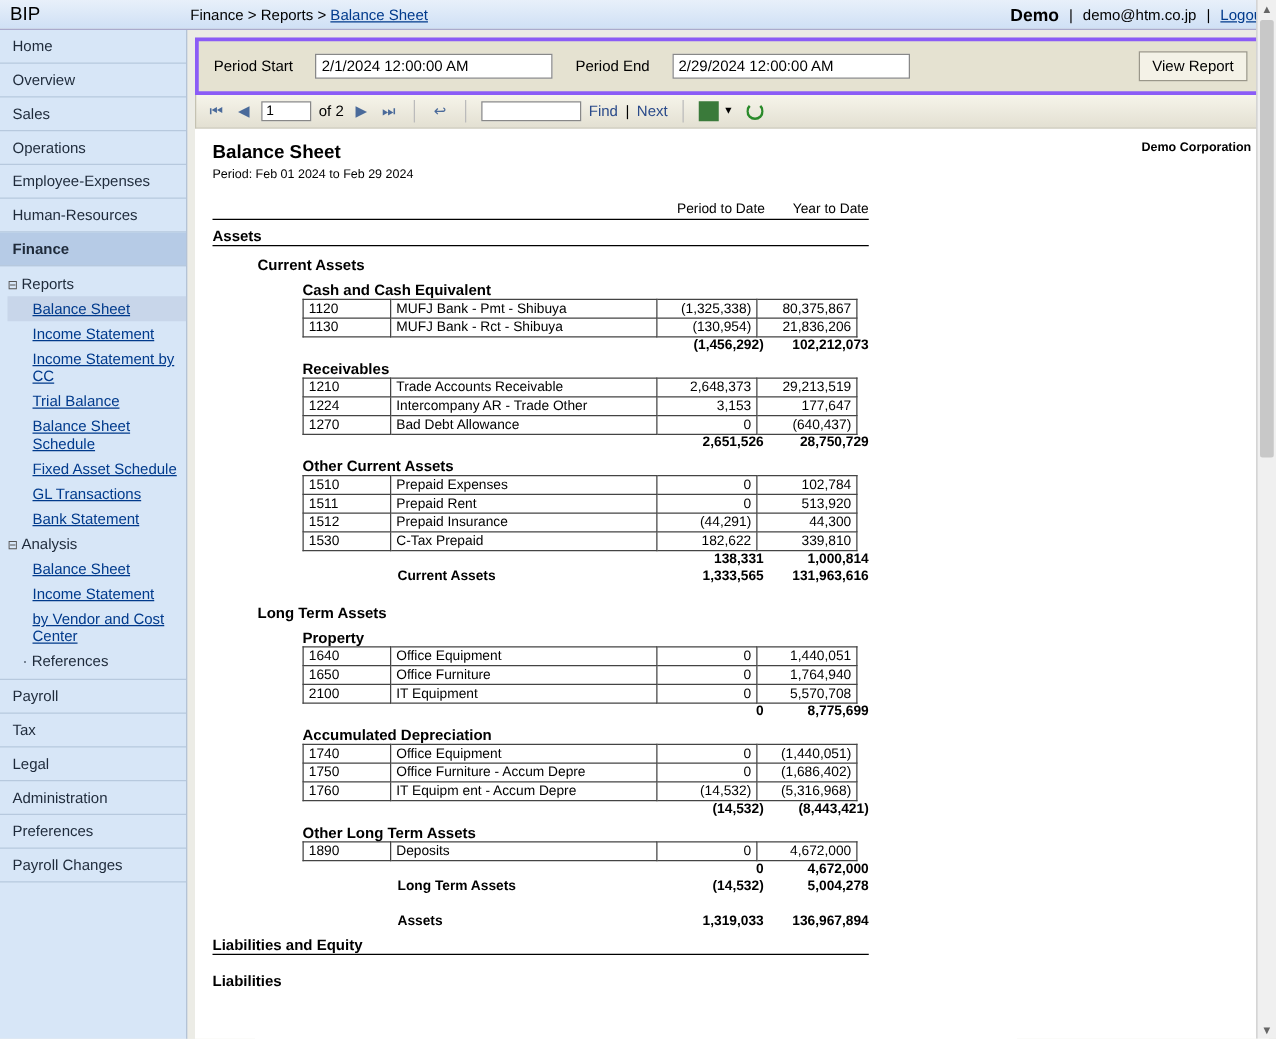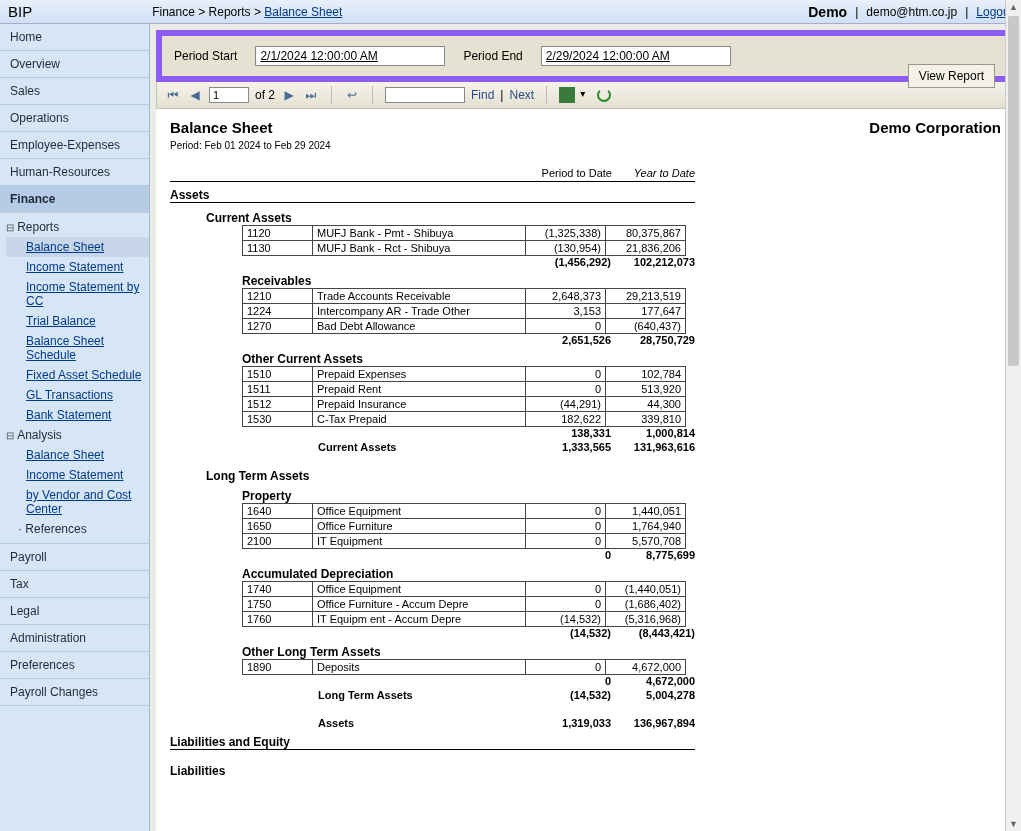--- a/index.html
+++ b/index.html
@@ -15,41 +15,41 @@
 .sidebar { width: 150px; background: #d7e6f7; border-right: 1px solid #a9b8cc; font-size: 12px; overflow-y: auto; }
 .sidebar .item { padding: 6px 10px; border-bottom: 1px solid #b7c9de; cursor: pointer; color: #1e2a3a; }
 .sidebar .item.active { background: #b6cbe6; font-weight: bold; }
 .sidebar .tree { padding: 4px 0 4px 6px; border-bottom: 1px solid #b7c9de; }
 .sidebar .tree .node { padding: 3px 0; color: #1e2a3a; }
 .sidebar .tree .node::before { content: "⊟ "; color: #555; font-size: 10px; }
 .sidebar .tree .leaf { padding: 3px 0 3px 20px; color: #003a8c; text-decoration: underline; cursor: pointer; }
 .sidebar .tree .leaf.sel { background: #c8d6ea; }
 .sidebar .tree .ref { padding: 3px 0 3px 12px; color: #1e2a3a; }
 .content { flex: 1; background: #ecece6; display: flex; flex-direction: column; position: relative; }
-.params { background: #e5e2d1; border: 6px solid #8b5cf6; margin: 6px 6px 0 6px; padding: 10px 12px; display: flex; align-items: center; gap: 18px; position: relative; }
+.params { background: #e5e2d1; border: 3px solid #8b5cf6; margin: 6px 6px 0 6px; padding: 10px 12px; display: flex; align-items: center; gap: 18px; position: relative; }
 .params label { font-size: 12px; }
-.params input[type=text] { font-size: 12px; padding: 2px 4px; border: 1px solid #888; width: 190px; text-decoration: underline; }
-.params .viewbtn { position: absolute; right: 14px; top: 28px; padding: 4px 10px; font-size: 12px; border: 1px solid #9a978a; background: #f4f2e7; cursor: pointer; }
+.params input[type=text] { font-size: 12px; padding: 2px 4px; border: 1px solid #888; width: 190px; }
+.params .viewbtn { position: absolute; right: 14px; top: 8px; padding: 4px 10px; font-size: 12px; border: 1px solid #9a978a; background: #f4f2e7; cursor: pointer; }
 .toolbar { background: linear-gradient(#f6f4ea, #e3e0d2); border: 1px solid #c5c2b1; border-top: none; margin: 0 6px; padding: 4px 8px; display: flex; align-items: center; gap: 6px; font-size: 12px; }
 .toolbar .navbtn { width: 16px; height: 16px; display: inline-flex; align-items: center; justify-content: center; color: #4a6a9a; cursor: pointer; font-size: 12px; }
 .toolbar input.page { width: 40px; border: 1px solid #888; padding: 1px 3px; font-size: 11px; text-align: left; }
 .toolbar input.search { width: 80px; border: 1px solid #888; padding: 1px 3px; font-size: 11px; }
 .toolbar .sep { width: 1px; height: 18px; background: #bbb; margin: 0 6px; }
 .toolbar .lnk { color: #2a4a8a; cursor: pointer; }
 .toolbar .exporticon { width: 16px; height: 16px; background: #3a7a3a; display: inline-block; position: relative; }
 .toolbar .exporticon::after { content: "▾"; color: #000; position: absolute; right: -10px; top: 1px; font-size: 10px; }
 .toolbar .refreshicon { width: 14px; height: 14px; border: 2px solid #2a8a2a; border-radius: 50%; border-top-color: transparent; display: inline-block; margin-left: 16px; }
 .report { background: #fff; margin: 0 6px 6px 6px; flex: 1; overflow-y: auto; padding: 10px 14px; font-family: Arial, sans-serif; }
 .report h1 { font-size: 15px; font-weight: bold; display: inline-block; }
-.report .company { float: right; font-size: 15px; font-weight: bold; }
+.report .company { float: right; font-size: 10px; font-weight: bold; }
 .report .period { font-size: 10px; margin-top: 4px; clear: both; }
 .colhdr { text-align: right; font-size: 11px; margin-top: 16px; border-bottom: 1px solid #000; width: 525px; }
 .colhdr span { display: inline-block; padding-bottom: 2px; }
 .colhdr .c1 { width: 80px; }
-.colhdr .c2 { width: 80px; font-style: italic; }
+.colhdr .c2 { width: 80px; }
 .sectitle { font-weight: bold; font-size: 12px; margin-top: 6px; border-bottom: 1px solid #000; width: 525px; }
 .subsec { font-weight: bold; font-size: 12px; margin-left: 36px; margin-top: 8px; }
 .catsec { font-weight: bold; font-size: 12px; margin-left: 72px; margin-top: 6px; }
 table.accts { border-collapse: collapse; margin-left: 72px; font-size: 11px; }
 table.accts td { border: 1px solid #444; padding: 1px 4px; }
 table.accts td.code { width: 70px; }
 table.accts td.name { width: 213px; }
 table.accts td.ptd { width: 80px; text-align: right; }
 table.accts td.ytd { width: 80px; text-align: right; }
 .subtotal { margin-left: 72px; width: 453px; font-size: 11px; font-weight: bold; display: flex; }
@@ -150,20 +150,21 @@
       <div class="period">Period: Feb 01 2024 to Feb 29 2024</div>
 
       <div class="colhdr">
         <span class="c1">Period to Date</span>
         <span class="c2">Year to Date</span>
       </div>
       <div class="sectitle">Assets</div>
 
       <div class="subsec">Current Assets</div>
 
+      <div class="catsec">Cash and Cash Equivalent</div>
       <table class="accts">
           <tbody id="rows-cash">
             <tr>
               <td class="code">1120</td>
               <td class="name">MUFJ Bank - Pmt - Shibuya</td>
               <td class="ptd">(1,325,338)</td>
               <td class="ytd">80,375,867</td>
             </tr>
             <tr>
               <td class="code">1130</td>

